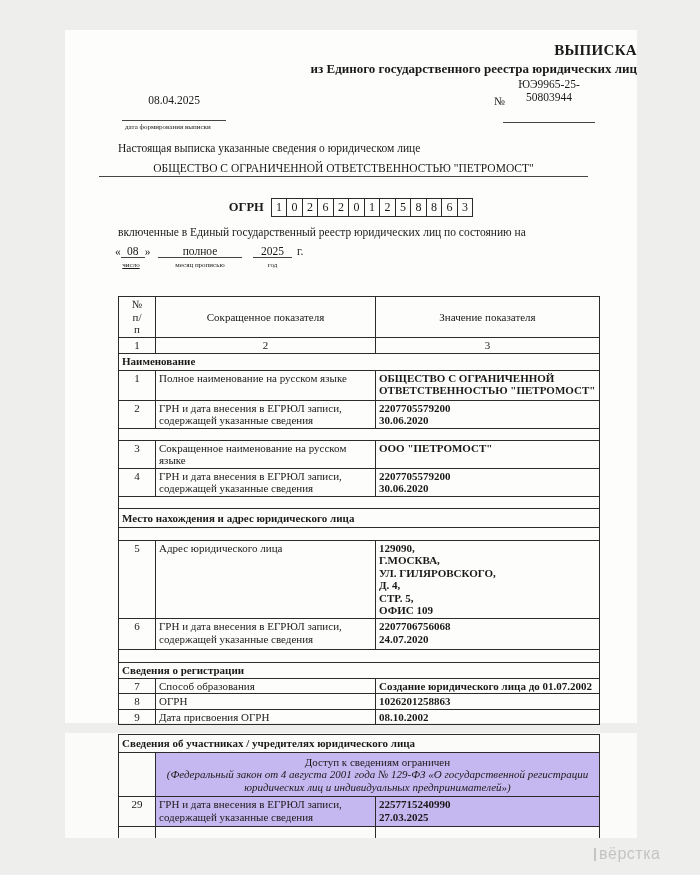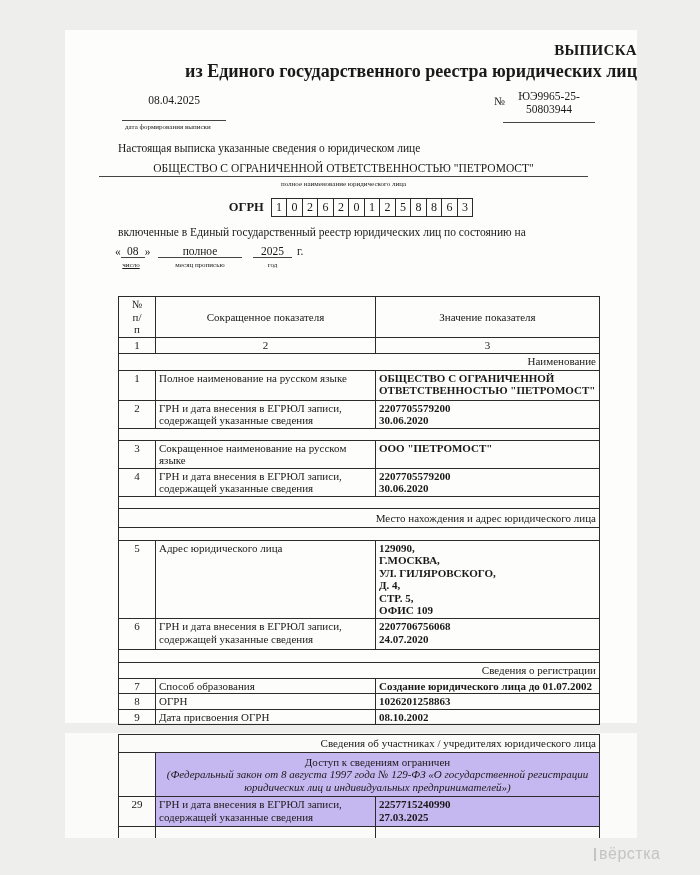--- a/index.html
+++ b/index.html
@@ -10,28 +10,28 @@
     color:#1a1a1a;
     overflow:hidden;
   }
   .card{position:absolute;background:#fdfdfc;}
   .card1{left:65px;top:30px;width:572px;height:693px;}
   .card2{left:65px;top:733px;width:572px;height:105px;background:#fbfbf9;overflow:hidden;}
 
   .abs{position:absolute;}
   .center{text-align:right;}
   .doc-title{top:12px;left:0;width:100%;font-size:15px;font-weight:bold;letter-spacing:.3px;}
-  .doc-subtitle{top:31px;left:0;width:100%;font-size:18px;font-weight:bold;}
+  .doc-subtitle{top:31px;left:0;width:100%;font-size:13px;font-weight:bold;}
 
   .form-date{left:57px;top:64px;width:104px;text-align:center;font-size:11.5px;}
   .form-date-line{left:57px;top:90px;width:104px;border-bottom:1px solid #444;}
   .form-date-caption{left:60px;top:93px;font-size:7px;}
 
   .num-sign{left:429px;top:65px;font-size:11.5px;}
-  .num-value{left:438px;top:60px;width:92px;text-align:center;font-size:11.5px;line-height:13px;}
+  .num-value{left:438px;top:48px;width:92px;text-align:center;font-size:11.5px;line-height:13px;}
   .num-line{left:438px;top:92px;width:92px;border-bottom:1px solid #444;}
 
   .intro{left:53px;top:112px;font-size:11.5px;}
   .company-block{left:34px;top:132px;width:489px;text-align:center;font-size:11.5px;border-bottom:1px solid #444;padding-bottom:2px;}
   .company-caption{left:34px;top:150px;width:489px;text-align:center;font-size:7px;}
 
   .ogrn-row{left:0;top:168px;width:100%;display:flex;justify-content:center;align-items:center;}
   .ogrn-label{font-size:12.5px;font-weight:bold;margin-right:7px;}
   .ogrn-boxes{display:flex;}
   .ogrn-box{width:14.5px;height:17px;border:1px solid #2b2b2b;margin-left:-1px;
@@ -51,21 +51,21 @@
   .cap-month{left:93px;width:84px;}
   .cap-year{left:188px;width:39px;}
 
   table.doc{border-collapse:collapse;table-layout:fixed;position:absolute;left:53px;width:481px;background:transparent;}
   table.t1{top:266px;}
   table.t2{top:1px;}
   .doc td{border:1px solid #2b2b2b;font-size:11px;padding:1px 3px;vertical-align:top;line-height:1.14;overflow:hidden;}
   .doc td.cnum{text-align:center;}
   .doc tr.head td{text-align:center;vertical-align:middle;padding:1px 11px;}
   .doc tr.nums td{text-align:center;vertical-align:middle;}
-  .doc td.section{font-weight:normal;text-align:right;vertical-align:middle;}
+  .doc td.section{font-weight:bold;text-align:left;vertical-align:middle;}
   .doc td.val{font-weight:bold;white-space:pre-line;}
   .doc tr.spacer td{padding:0;}
 
   .restricted-cell{background:#c5b7ef;text-align:center;vertical-align:middle !important;padding:2px 6px !important;}
   .restricted-title{font-size:11px;}
   .restricted-law{font-size:11px;font-style:italic;}
   .hl{background:#c5b7ef;}
 
   .watermark{left:594px;top:845px;display:flex;align-items:center;
     font-family:"Liberation Sans","DejaVu Sans",sans-serif;
@@ -87,21 +87,20 @@
   <div class="abs num-sign">№</div>
   <div class="abs num-value">
     <div>ЮЭ9965-25-</div>
     <div>50803944</div>
   </div>
   <div class="abs num-line"></div>
 
   <div class="abs intro">Настоящая выписка указанные сведения о юридическом лице</div>
 
   <div class="abs company-block">ОБЩЕСТВО С ОГРАНИЧЕННОЙ ОТВЕТСТВЕННОСТЬЮ "ПЕТРОМОСТ"</div>
-  <div class="abs company-caption">полное наименование юридического лица</div>
 
   <div class="abs ogrn-row">
     <span class="ogrn-label">ОГРН</span>
     <span class="ogrn-boxes">
       <span class="ogrn-box">1</span>
       <span class="ogrn-box">0</span>
       <span class="ogrn-box">2</span>
       <span class="ogrn-box">6</span>
       <span class="ogrn-box">2</span>
       <span class="ogrn-box">0</span>
@@ -228,21 +227,21 @@
         <col style="width:224px">
       </colgroup>
     <tbody>
         <tr style="height:18px">
       <td class="section" colspan="3">Сведения об участниках / учредителях юридического лица</td>
     </tr>
     <tr style="height:44px">
       <td></td>
       <td class="restricted-cell" colspan="2">
         <div class="restricted-title">Доступ к сведениям ограничен</div>
-        <div class="restricted-law">(Федеральный закон от 8 августа 1997 года № 129-ФЗ «О государственной регистрации юридических лиц и индивидуальных предпринимателей»)</div>
+        <div class="restricted-law">(Федеральный закон от 4 августа 2001 года № 129-ФЗ «О государственной регистрации юридических лиц и индивидуальных предпринимателей»)</div>
       </td>
     </tr>
     <tr style="height:30px">
       <td class="cnum">29</td>
       <td class="hl">ГРН и дата внесения в ЕГРЮЛ записи, содержащей указанные сведения</td>
       <td class="val hl">2257715240990
 27.03.2025</td>
     </tr>
     <tr style="height:18px">
       <td></td>

